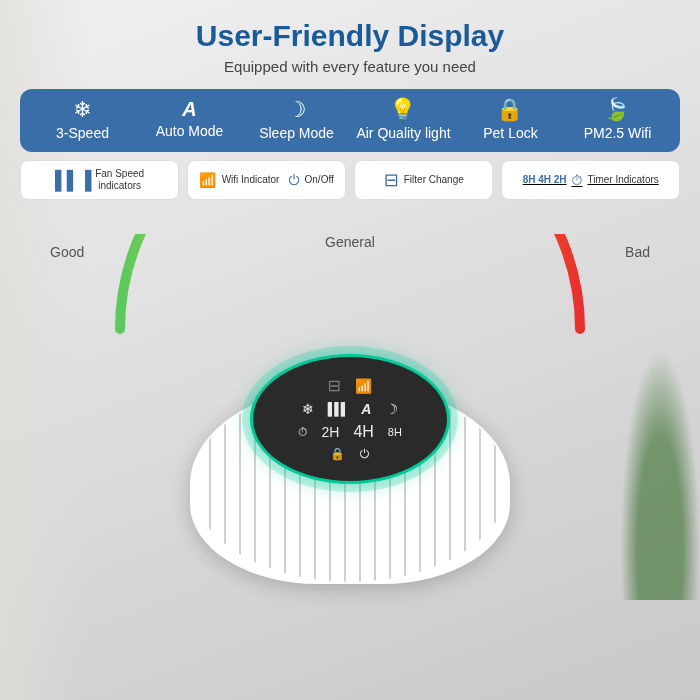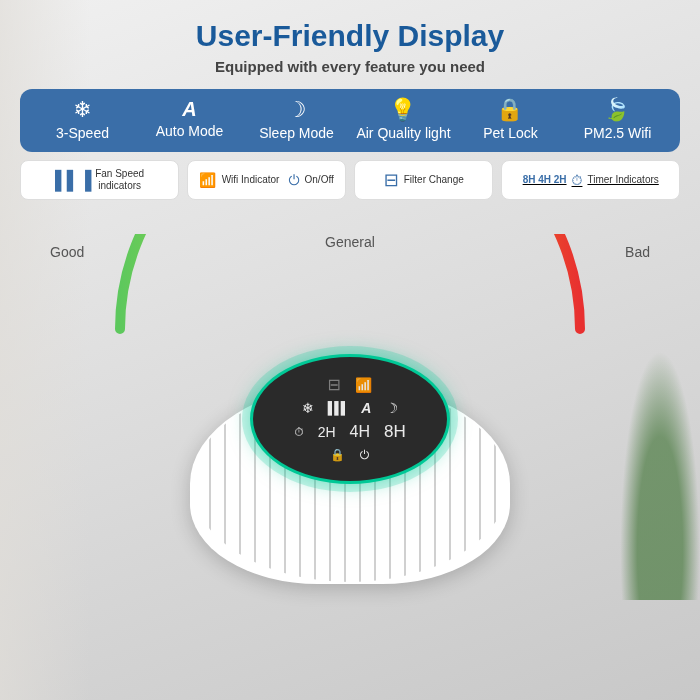--- a/index.html
+++ b/index.html
@@ -53,21 +53,20 @@
       text-align: center;
       line-height: 1.2;
       margin-bottom: 4px;
     }
 
     .subtitle {
       font-size: 15px;
       color: #444;
       text-align: center;
       margin-bottom: 14px;
-      font-weight: bold;
     }
 
     
     .feature-row-top {
       display: flex;
       gap: 6px;
       background: #3a6ea8;
       border-radius: 12px;
       padding: 10px 12px;
       margin-bottom: 8px;
@@ -375,21 +374,21 @@
           <span class="cp-icon">❄</span>
           <span class="cp-icon" style="letter-spacing:-2px;font-size:12px;">▌▌▌</span>
           <span class="cp-icon" style="font-style:italic;font-weight:bold;">A</span>
           <span class="cp-icon">☽</span>
         </div>
 
         <div class="cp-row">
           <span class="cp-icon" style="font-size:12px;">⏱</span>
           <span class="cp-icon" style="font-size:14px;">2H</span>
           <span class="cp-icon" style="font-size:16px;">4H</span>
-          <span class="cp-icon" style="font-size:17px;">8H</span>
+          <span class="cp-icon" style="font-size:11px;">8H</span>
         </div>
 
         <div class="cp-row">
           <span class="cp-icon" style="font-size:12px;">🔒</span>
           <span class="cp-icon" style="font-size:12px;">⏻</span>
         </div>
       </div>
 
     </div>
   </div>

